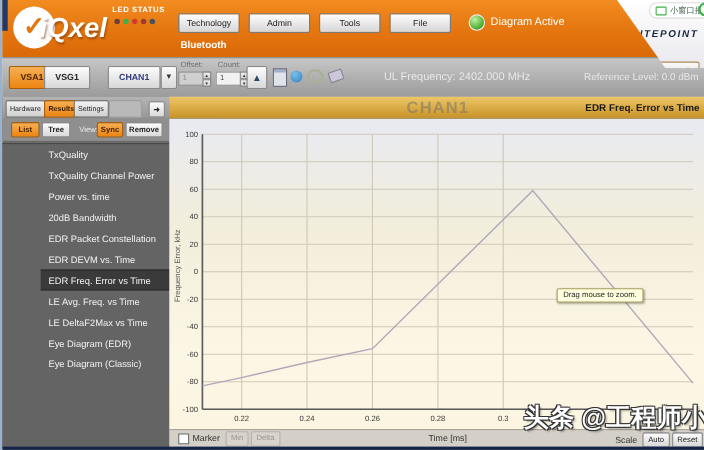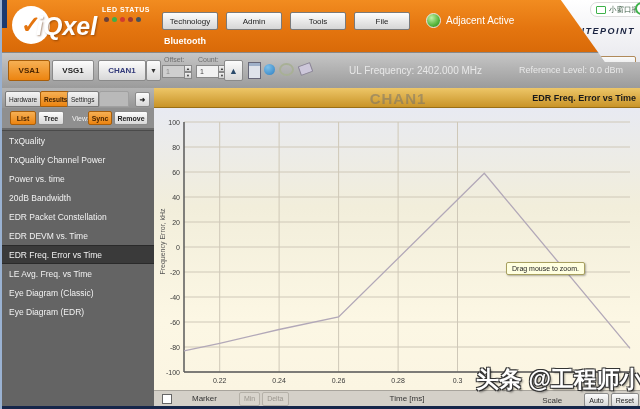--- a/index.html
+++ b/index.html
@@ -43,58 +43,58 @@
   .pip-text{font-size:7.5px;color:#41604a;white-space:nowrap;}
   .pip-circle{position:absolute;left:633px;top:2px;width:13px;height:13px;border-radius:50%;
     background:#fff;border:2px solid #3eb24a;z-index:6;box-sizing:border-box;}
   
   .toolbar{position:absolute;left:0;top:52px;width:640px;height:36px;
     background:linear-gradient(180deg,#c6c6c6,#9b9b9b);border-top:1px solid #888;box-sizing:border-box;}
   .btn3d{background:linear-gradient(#fcfcfc,#d8d8d8);border:1px solid #8a8a8a;border-radius:2px;
     font-size:8px;color:#222;display:flex;align-items:center;justify-content:center;font-weight:bold;}
   .btn-orange{background:linear-gradient(#f6b054,#ec8410);border:1px solid #a85e0a;color:#4a2500;}
   .vsa{left:6px;top:7px;width:40px;height:19px;}
-  .vsg{left:50px;top:7px;width:40px;height:19px;}
+  .vsg{left:38px;top:7px;width:40px;height:19px;}
   .chan{left:96px;top:7px;width:46px;height:19px;color:#333a7a;}
   .chan-arrow{left:144px;top:7px;width:13px;height:19px;font-size:7px;color:#333;}
   .spin-label{position:absolute;font-size:7px;color:#6e6e6e;}
   .spinner{position:absolute;width:30px;height:13px;background:#f2f2f2;border:1px solid #8a8a8a;
     font-size:7px;color:#444;display:flex;align-items:center;padding-left:3px;box-sizing:border-box;}
   .spinner.dis{background:#cfcfcf;color:#8a8a8a;}
   .spin-arrows{position:absolute;width:8px;height:13px;display:flex;flex-direction:column;}
   .spin-arrows span{flex:1;background:linear-gradient(#f2f2f2,#d2d2d2);border:1px solid #8a8a8a;
     font-size:4px;line-height:5px;text-align:center;color:#333;}
   .uparrow-btn{left:222px;top:7px;width:17px;height:19px;font-size:9px;color:#2a4a6a;}
   .calc-icon{position:absolute;left:246px;top:9px;width:11px;height:15px;background:#dfe3ea;border:1px solid #667;
     box-shadow:inset 0 3px 0 #9fb0c8;}
   .blue-icon{position:absolute;left:262px;top:11px;width:11px;height:11px;border-radius:50%;
     background:radial-gradient(circle at 35% 30%,#7cc0ea,#2f7fc2);}
   .loop-icon{position:absolute;left:277px;top:10px;width:15px;height:13px;border-radius:50%;
     border:2.5px solid #a8b096;box-sizing:border-box;}
   .eraser-icon{position:absolute;left:297px;top:11px;width:11px;height:8px;background:#cdc7da;
     border:1px solid #8a8496;border-radius:1px;transform:rotate(-20deg);}
   .ul-freq{position:absolute;left:347px;top:65px;font-size:10px;color:#e8e8e8;z-index:2;}
-  .ref-level{position:absolute;right:17px;top:65px;font-size:9px;color:#e8e8e8;z-index:2;}
+  .ref-level{position:absolute;right:5px;top:65px;font-size:9px;color:#e8e8e8;z-index:2;}
   
   .sidebar{position:absolute;left:0;top:88px;width:152px;height:318px;background:#6a6a6a;}
   .tab-strip{position:absolute;left:0;top:0;width:152px;height:20px;
     background:linear-gradient(#b4b4b4,#969696);}
   .side-tab{position:absolute;top:3px;height:16px;padding:0 3px;display:flex;align-items:center;
     font-size:6.5px;color:#222;background:linear-gradient(#f4f4f4,#cfcfcf);
     border:1px solid #7a7a7a;border-radius:2px 2px 0 0;box-sizing:border-box;}
   .side-tab.active{background:linear-gradient(#f6b054,#ec8410);border-color:#a85e0a;color:#3a1d00;font-weight:bold;}
   .side-tab.disabled{background:#b9b9b9;border-color:#a0a0a0;color:#a7a7a7;}
   .tab-arrow{position:absolute;left:133px;top:4px;width:13px;height:13px;font-size:7px;}
   .ctrl-strip{position:absolute;left:0;top:20px;width:152px;height:20px;background:#8f8f8f;}
   .mini-btn{position:absolute;top:3px;height:14px;font-size:7px;padding:0 2px;box-sizing:border-box;}
   .view-label{position:absolute;left:70px;top:7px;font-size:7px;color:#efefef;}
   .side-list{position:absolute;left:0;top:42px;width:152px;height:276px;background:#646464;
     border-top:1px solid #4a4a4a;}
   .side-item{height:19px;display:flex;align-items:center;padding-left:7px;
-    font-size:8.5px;color:#f2f2f2;box-sizing:border-box;}
+    font-size:8.5px;color:#f2f2f2;box-sizing:border-box;margin-left:35px;}
   .side-item.selected{background:#3a3a3a;border-top:1px solid #2a2a2a;border-bottom:1px solid #2a2a2a;}
   
   .chart-region{position:absolute;left:152px;top:88px;width:488px;height:318px;}
   .chart-header{position:absolute;left:0;top:0;width:488px;height:20px;
     background:linear-gradient(180deg,#edc668,#c99428);border-bottom:1px solid #9a6f16;box-sizing:border-box;}
   .packet-tab{position:absolute;left:3px;top:20px;height:15px;padding:0 6px;font-size:7.5px;color:#222;
     background:linear-gradient(#ececec,#c8c8c8);border:1px solid #8a8a8a;border-radius:2px 2px 0 0;
     display:flex;align-items:center;box-sizing:border-box;}
   .chan-watermark{position:absolute;left:0;top:2px;width:100%;text-align:center;
     font-size:15px;font-weight:bold;color:rgba(110,110,110,.5);letter-spacing:1px;}
@@ -104,21 +104,21 @@
   .plot svg{position:absolute;left:0;top:0;}
   .tick{font-size:7px;fill:#3a3a3a;font-family:"Liberation Sans",sans-serif;}
   .ylabel{position:absolute;left:-52px;top:130px;width:120px;text-align:center;
     transform:rotate(-90deg);font-size:7px;color:#555;}
   .tooltip{position:absolute;left:352px;top:154px;padding:2px 5px;background:#ffffe0;
     border:1px solid #a8a060;border-radius:2px;font-size:7px;color:#222;
     box-shadow:1px 1px 2px rgba(0,0,0,.3);white-space:nowrap;}
   .chart-footer{position:absolute;left:0;top:302px;width:488px;height:16px;background:#d4d0c8;
     border-top:1px solid #a8a49c;box-sizing:border-box;display:flex;align-items:center;}
   .checkbox{width:8px;height:8px;background:#fff;border:1px solid #666;margin-left:8px;}
-  .foot-label{font-size:8px;color:#333;margin:0 20px;text-align:right;}
+  .foot-label{font-size:8px;color:#333;margin:0 3px;text-align:right;}
   .foot-btn{height:12px;font-size:7px;padding:0 4px;margin-left:2px;font-weight:normal;}
   .foot-btn.dis{background:#d8d4cc;color:#9a968e;border-color:#b5b1a8;}
   .xlabel{position:absolute;left:0;top:3px;width:506px;text-align:center;font-size:8px;color:#333;}
   .foot-right{position:absolute;right:3px;top:2px;display:flex;align-items:center;}
   .bottom-strip{position:absolute;left:0;top:406px;width:640px;height:3px;background:#16264a;}
   
   .watermark{position:absolute;left:474px;top:364px;z-index:9;font-size:23px;font-weight:bold;color:#fff;
     white-space:nowrap;font-family:"Liberation Sans",sans-serif,sans-serif;
     text-shadow:-1px -1px 0 #333,1px -1px 0 #333,-1px 1px 0 #333,1px 1px 0 #333,2px 2px 2px rgba(0,0,0,.4);}
 </style>
@@ -142,21 +142,21 @@
         <span class="led-dot" style="background: rgb(70, 82, 92);"></span>
       </div>
     <div class="menu-row">
         <div class="menu-btn">Technology</div>
         <div class="menu-btn">Admin</div>
         <div class="menu-btn">Tools</div>
         <div class="menu-btn">File</div>
       </div>
     <div class="subtitle">Bluetooth</div>
     <div class="session-dot"></div>
-    <div class="session-text">Adjacent Active</div>
+    <div class="session-text">Diagram Active</div>
   </div>
 
   <div class="wedge">
     <div class="lp-logo">
       <span class="lp-mark">2</span>
       <span class="lp-name">LITEPOINT</span>
     </div>
     <div class="local-btn">Local</div>
   </div>
 
@@ -212,22 +212,23 @@
     </div>
     <div class="side-list">
         <div class="side-item">TxQuality</div>
         <div class="side-item">TxQuality Channel Power</div>
         <div class="side-item">Power vs. time</div>
         <div class="side-item">20dB Bandwidth</div>
         <div class="side-item">EDR Packet Constellation</div>
         <div class="side-item">EDR DEVM vs. Time</div>
         <div class="side-item selected">EDR Freq. Error vs Time</div>
         <div class="side-item">LE Avg. Freq. vs Time</div>
+        <div class="side-item">LE DeltaF2Max vs Time</div>
+        <div class="side-item">Eye Diagram (EDR)</div>
         <div class="side-item">Eye Diagram (Classic)</div>
-        <div class="side-item">Eye Diagram (EDR)</div>
       </div>
   </div>
 
   <div class="chart-region">
     <div class="chart-header">
       <div class="chan-watermark">CHAN1</div>
       <div class="packet-tab">Packet 1</div>
       <div class="chart-title">EDR Freq. Error vs Time</div>
     </div>
     <div class="plot">

